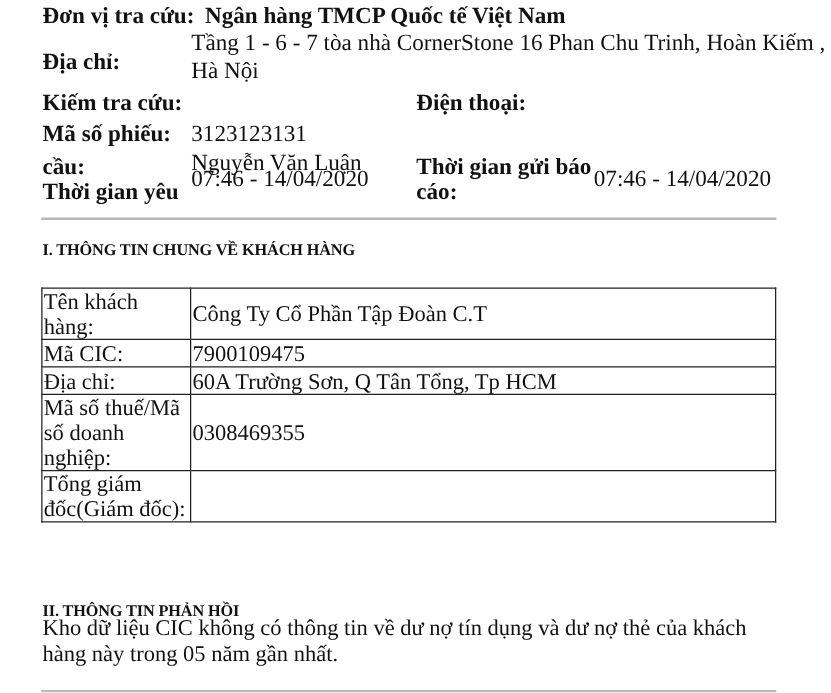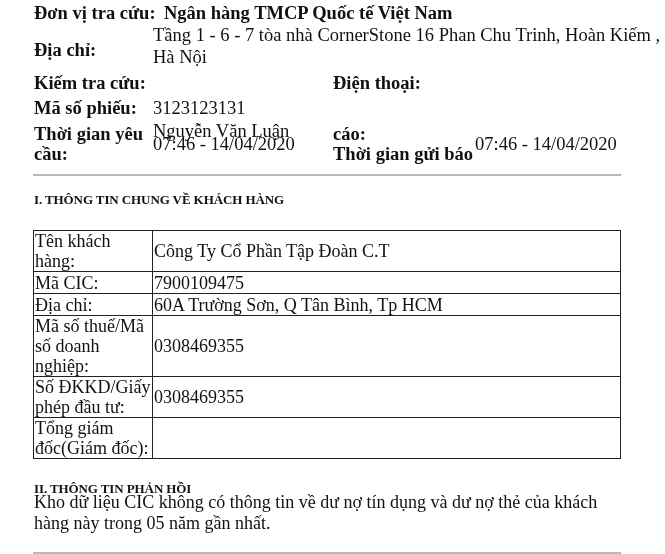--- a/index.html
+++ b/index.html
@@ -48,61 +48,54 @@
 
 <div class="abs lbl" style="left:34px; top:73px;">Kiếm tra cứu:</div>
 <div class="abs val" style="left:153px; top:73px;margin-top:48px;">Nguyễn Văn Luận</div>
 <div class="abs lbl" style="left:333px; top:73px;">Điện thoại:</div>
 <div class="abs val" style="left:475px; top:73px;"></div>
 
 <div class="abs lbl" style="left:34px; top:98px;">Mã số phiếu:</div>
 <div class="abs val" style="left:153px; top:98px;">3123123131</div>
 
 <div class="abs lbl" style="left:34px; top:124px; line-height:20px;">
+  <div>cầu:</div>
   <div>Thời gian yêu</div>
-  <div>cầu:</div>
 </div>
 <div class="abs val" style="left:153px; top:134px;">07:46 - 14/04/2020</div>
 
 <div class="abs lbl" style="left:333px; top:124px; line-height:20px;">
+  <div>Thời gian gửi báo</div>
   <div>cáo:</div>
-  <div>Thời gian gửi báo</div>
 </div>
 <div class="abs val" style="left:475px; top:134px;">07:46 - 14/04/2020</div>
 
 <div class="info-sep"></div>
 
 <div class="section-title" style="top:192px;">I. THÔNG TIN CHUNG VỀ KHÁCH HÀNG</div>
 
 <table class="cust">
   <tbody>
       <tr style="height:22px;">
     <td class="k">Tên khách hàng:</td>
     <td>Công Ty Cổ Phần Tập Đoàn C.T</td>
   </tr>
   <tr style="height:22px;">
     <td class="k">Mã CIC:</td>
     <td>7900109475</td>
   </tr>
   <tr style="height:22px;">
     <td class="k">Địa chỉ:</td>
-    <td>60A Trường Sơn, Q Tân Bình, Tp HCM</td>
+    <td>60A Trường Sơn, Q Tân Tổng, Tp HCM</td>
   </tr>
   <tr style="height:60px;">
     <td class="k">
       <div>Mã số thuế/Mã</div>
       <div>số doanh</div>
       <div>nghiệp:</div>
-    </td>
-    <td>0308469355</td>
-  </tr>
-  <tr style="height:40px;">
-    <td class="k">
-      <div>Số ĐKKD/Giấy</div>
-      <div>phép đầu tư:</div>
     </td>
     <td>0308469355</td>
   </tr>
   <tr style="height:40px;">
     <td class="k">
       <div>Tổng giám</div>
       <div>đốc(Giám đốc):</div>
     </td>
     <td></td>
   </tr>

